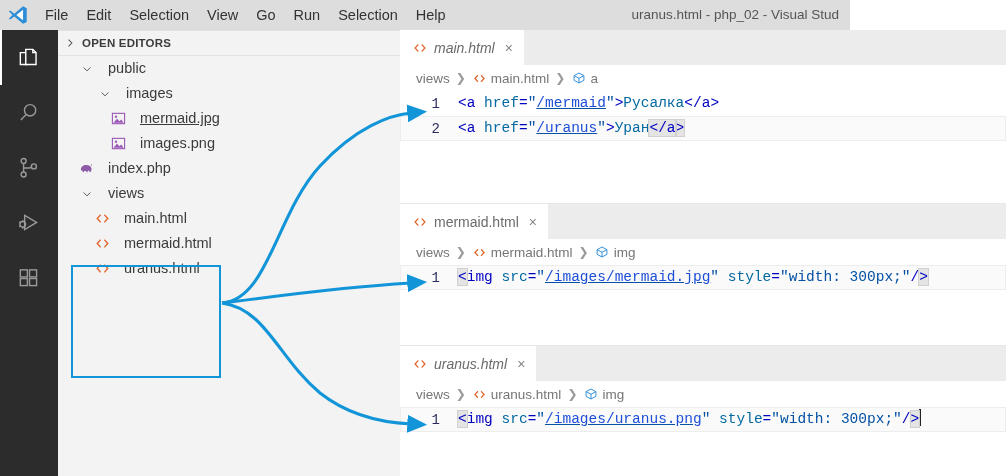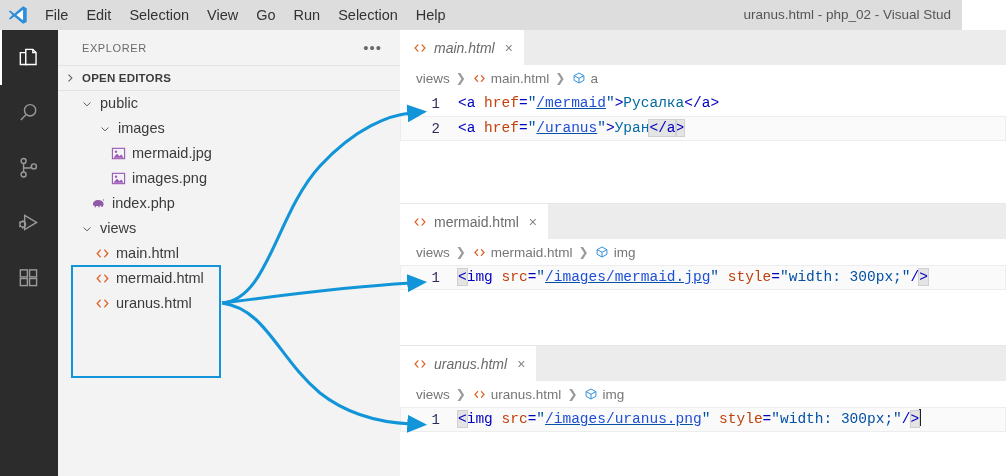--- a/index.html
+++ b/index.html
@@ -5,21 +5,21 @@
   html,body{margin:0;padding:0;}
   body{
     width:1006px;height:476px;overflow:hidden;
     font-family:"Liberation Sans","DejaVu Sans",sans-serif;
     background:#ffffff;position:relative;
   }
   .app{position:absolute;inset:0;}
 
   
   .titlebar{
-    position:absolute;left:0;top:0;width:962px;height:30px;
+    position:absolute;left:0;top:0;width:850px;height:30px;
     background:#DDDDDD;display:flex;align-items:center;
   }
   .vslogo{width:36px;height:30px;display:flex;align-items:center;justify-content:center;}
   .menuitems{display:flex;align-items:center;gap:0px;}
   .menuitem{
     font-size:14.5px;color:#333333;padding:3px 9px;cursor:default;white-space:nowrap;
   }
   .wintitle{
     position:absolute;right:0;top:0;height:30px;line-height:30px;
     font-size:13.5px;color:#555555;padding-right:11px;white-space:nowrap;
@@ -47,21 +47,21 @@
   }
   .sb-title{font-size:11px;letter-spacing:.6px;color:#6a6a6a;font-weight:400;}
   .sb-dots{font-size:15px;color:#6a6a6a;letter-spacing:1px;line-height:10px;}
   .sec-header{
     height:24px;display:flex;align-items:center;gap:4px;padding-left:4px;
     font-size:11.5px;font-weight:bold;color:#3b3b3b;letter-spacing:.2px;
   }
   .sec-header.bordered{border-top:1px solid #e2e2e2;border-bottom:1px solid #e2e2e2;}
   .chev{width:16px;height:16px;display:inline-flex;align-items:center;justify-content:center;}
   .treerow{
-    height:25px;display:flex;align-items:center;gap:5px;font-size:14.5px;color:#3b3b3b;
+    height:25px;display:flex;align-items:center;gap:13px;font-size:14.5px;color:#3b3b3b;
     white-space:nowrap;
   }
   .treerow .lbl{line-height:25px;}
   .ficon{width:17px;height:17px;display:inline-flex;align-items:center;justify-content:center;flex:none;}
 
   .views-box{
     position:absolute;left:71px;top:265px;width:150px;height:113px;
     border:2.5px solid #1295D8;box-sizing:border-box;pointer-events:none;
   }
 
@@ -94,21 +94,21 @@
   .lnum{
     width:58px;text-align:right;padding-right:18px;box-sizing:border-box;
     font-family:"Liberation Mono","DejaVu Sans Mono",monospace;font-size:14px;color:#2B2B5E;
   }
   .ltext{
     font-family:"Liberation Mono","DejaVu Sans Mono",monospace;font-size:14.5px;
     white-space:pre;line-height:25px;
   }
   .codeline.current{background:#FAFAFA;box-shadow:inset 0 0 0 1px #EDEDED;}
   .tk-tag{color:#0000C0;}
-  .tk-attr{color:#c2410c;}
+  .tk-attr{color:#0369a1;}
   .tk-str{color:#1d4ed8;text-decoration:underline;text-decoration-color:#0451A5;}
   .tk-q{color:#0451A5;}
   .tk-txt{color:#0369a1;}
   .br-hl{background:#E4E4E4;outline:1px solid #D0D0D0;}
   .caret{display:inline-block;width:1.5px;height:17px;background:#222;vertical-align:-3px;}
 
   
   .overlay{position:absolute;inset:0;pointer-events:none;}
 </style>
 </head>
@@ -179,24 +179,20 @@
           <rect x="4" y="12.5" width="6.5" height="6.5"></rect>
           <rect x="12.5" y="12.5" width="6.5" height="6.5"></rect>
           <rect x="4" y="4.5" width="6.5" height="6.5"></rect>
           <rect x="12.5" y="4.5" width="6.5" height="6.5"></rect>
         </svg>
       </span>
     </div>
   </div>
 
   <div class="sidebar">
-    <div class="sb-header">
-      <span class="sb-title">EXPLORER</span>
-      <span class="sb-dots">•••</span>
-    </div>
 
     <div class="sec-header bordered" style="margin-top:0;">
       <span class="chev">
         <svg width="12" height="12" viewBox="0 0 16 16" fill="none" stroke="#555" stroke-width="1.4">
           <path d="M6 3.5 L10.5 8 L6 12.5"></path>
           </svg>
       </span>
       <span>OPEN EDITORS</span>
     </div>
 
@@ -212,21 +208,21 @@
 
     <div class="treerow" style="padding-left:38px;">
       <span class="ficon">
         <svg width="12" height="12" viewBox="0 0 16 16" fill="none" stroke="#555" stroke-width="1.3">
           <path d="M3.5 6 L8 10.5 L12.5 6"></path>
           </svg>
       </span>
       <span class="lbl">images</span>
     </div>
 
-    <div class="treerow" style="padding-left:52px;">
+    <div class="treerow" style="padding-left:52px;text-decoration:underline;">
       <span class="ficon">
         <svg width="15" height="15" viewBox="0 0 16 16">
           <rect x="1.5" y="2.5" width="13" height="11" fill="none" stroke="#9B59B6" stroke-width="1.2"></rect>
           <circle cx="5.3" cy="6" r="1.3" fill="#9B59B6"></circle>
           <path d="M2.6 12.4 L6.4 8.3 L9 11 L11 9 L13.4 12.4 Z" fill="#9B59B6"></path>
         </svg>
       </span>
       <span class="lbl">mermaid.jpg</span>
     </div>
 
@@ -234,21 +230,21 @@
       <span class="ficon">
         <svg width="15" height="15" viewBox="0 0 16 16">
           <rect x="1.5" y="2.5" width="13" height="11" fill="none" stroke="#9B59B6" stroke-width="1.2"></rect>
           <circle cx="5.3" cy="6" r="1.3" fill="#9B59B6"></circle>
           <path d="M2.6 12.4 L6.4 8.3 L9 11 L11 9 L13.4 12.4 Z" fill="#9B59B6"></path>
         </svg>
       </span>
       <span class="lbl">images.png</span>
     </div>
 
-    <div class="treerow" style="padding-left:32px;">
+    <div class="treerow" style="padding-left:20px;">
       <span class="ficon">
         <svg width="15" height="15" viewBox="0 0 16 16">
           <path d="M2 9.5 C2 6.2 4.4 4.3 7.6 4.3 C10.8 4.3 13.2 5.8 13.4 8.3 C13.6 10 12.6 10.6 12.4 11.8
                    L11 11.8 L11 10 L9.2 10.6 L9.2 12 L7.8 12 L7.8 10.6 L5.4 10.6 L5.4 12 L4 12 L4 10.4
                    C3 10 2 10.2 2 9.5 Z" fill="#8E5BA6"></path>
           <path d="M12.6 4.6 L13.8 3 L13.9 5.1 Z" fill="#8E5BA6"></path>
         </svg>
       </span>
       <span class="lbl">index.php</span>
     </div>

